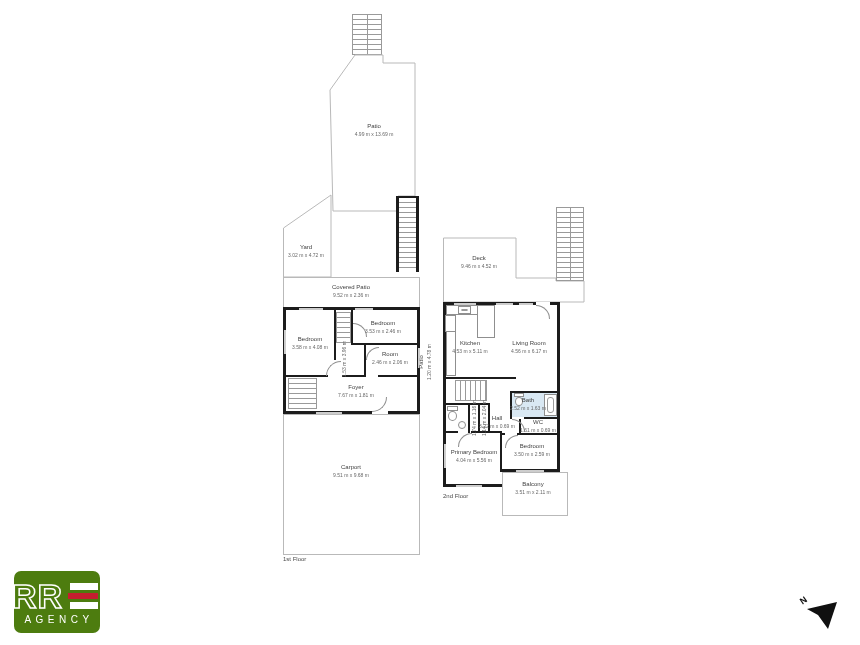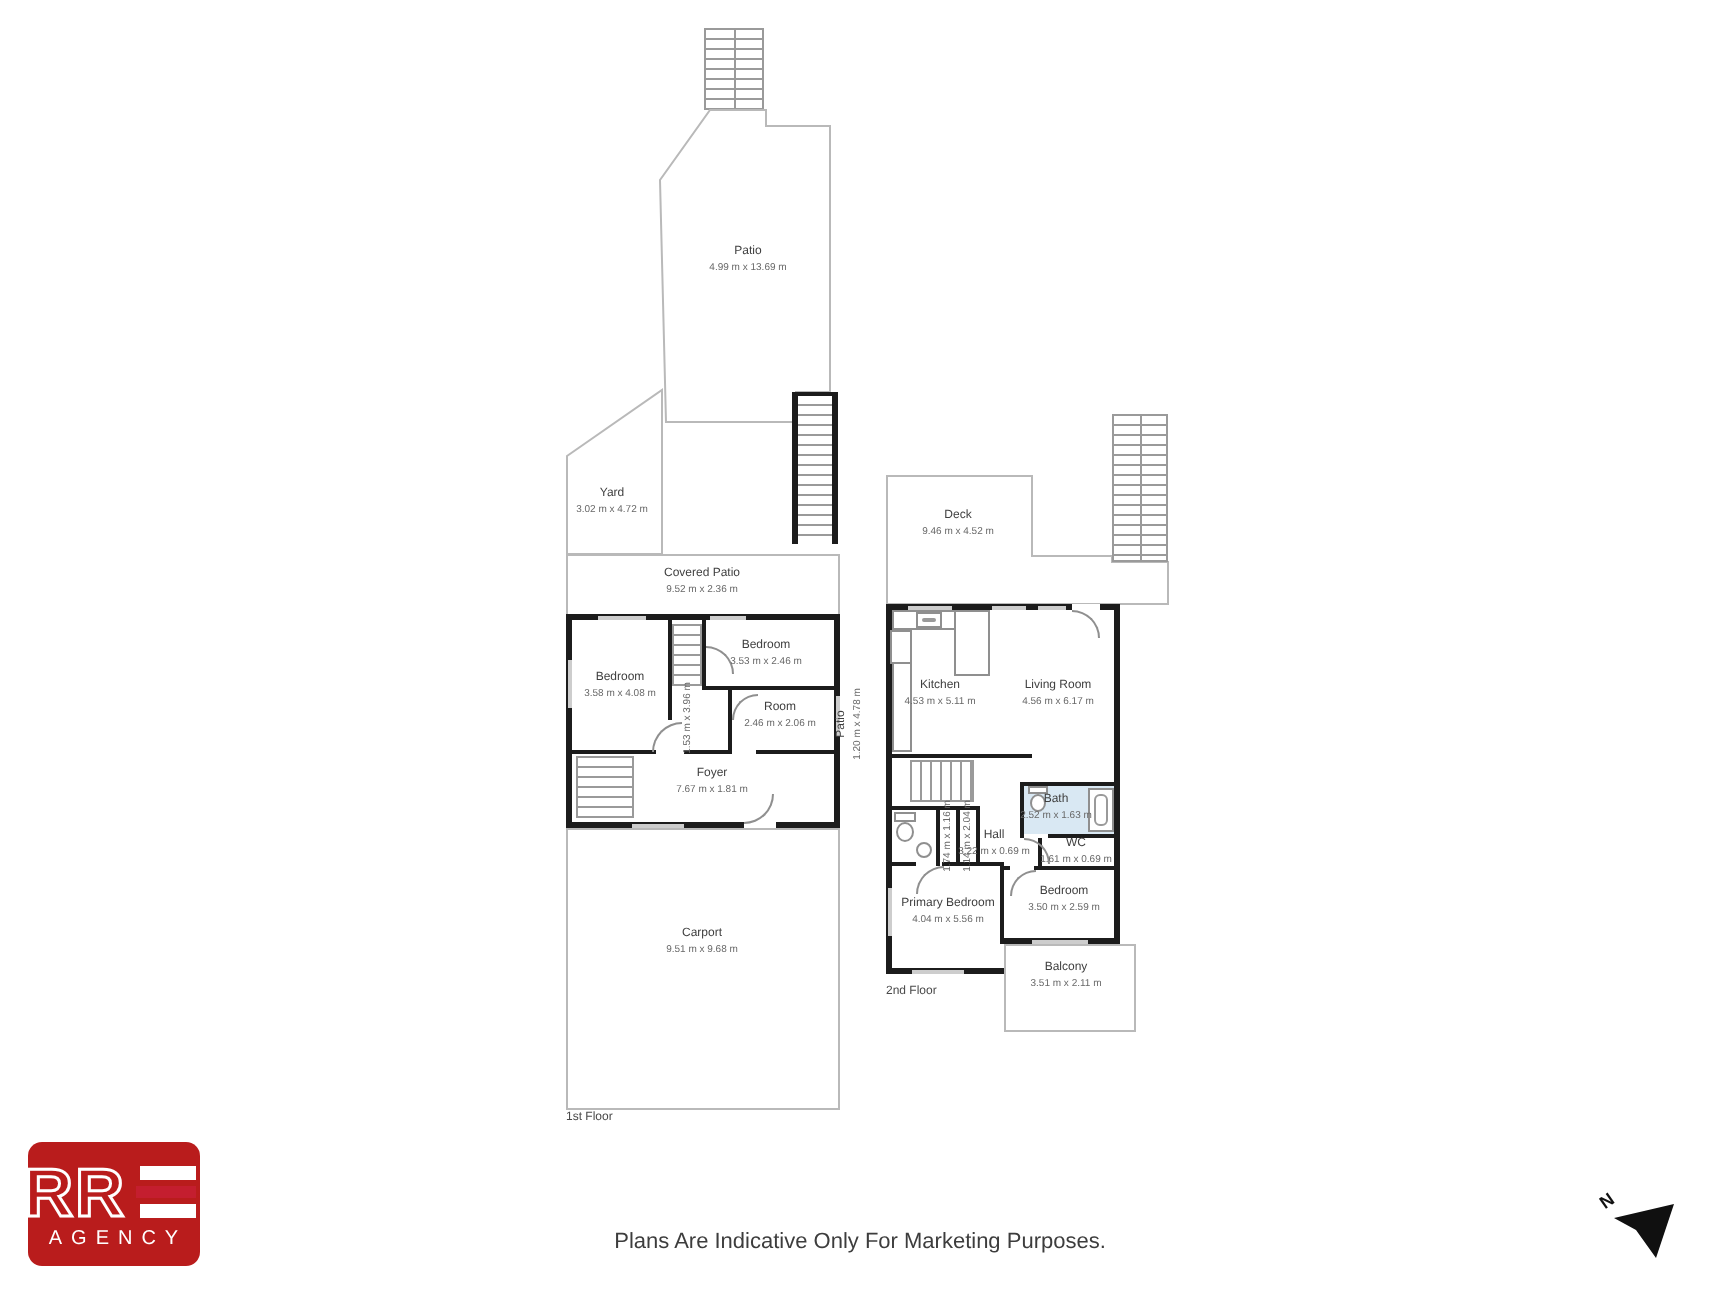--- a/index.html
+++ b/index.html
@@ -35,21 +35,21 @@
   .label{position:absolute;transform:translate(-50%,-50%);text-align:center;color:#3f3f3f;line-height:1.3;white-space:nowrap;}
   .label .nm{font-size:6px;}
   .label .dm{font-size:5px;color:#686868;}
   .vlabel{position:absolute;transform:translate(-50%,-50%) rotate(-90deg);text-align:center;color:#3f3f3f;line-height:1.3;white-space:nowrap;}
   .vlabel .nm{font-size:6px;}
   .vlabel .dm{font-size:5px;color:#686868;}
   .floorName{position:absolute;font-size:6px;color:#4a4a4a;}
   .bathFill{position:absolute;background:#d9e8f3;}
   
   .disclaimer{position:absolute;left:0;right:0;top:615px;text-align:center;font-size:11px;color:#3d3d3d;}
-  .logo{position:absolute;left:14px;top:571px;width:86px;height:62px;background:#b91c1c;border-radius:7px;
+  .logo{position:absolute;left:14px;top:571px;width:86px;height:62px;background:#4d7c0f;border-radius:7px;
         display:flex;flex-direction:column;align-items:center;justify-content:center;gap:2px;}
   .logo-sub{color:#fff;font-size:10px;letter-spacing:4.5px;margin-left:4px;}
   .compass{position:absolute;left:793px;top:588px;}
   svg text{font-family:"Liberation Sans",sans-serif;}
 </style>
 </head>
 <body>
 
 <div class="canvas">
 
@@ -251,20 +251,19 @@
   <div class="logo">
     <svg width="86" height="32" viewBox="0 0 86 32">
       <text x="-2" y="28" font-size="34" font-weight="bold" fill="none" stroke="#ffffff" stroke-width="1.5" letter-spacing="1">RR</text>
       <rect x="56" y="3" width="28" height="7" fill="#ffffff"></rect>
       <rect x="54" y="13" width="30" height="6" fill="#c41e2f"></rect>
       <rect x="56" y="22" width="28" height="7" fill="#ffffff"></rect>
     </svg>
     <div class="logo-sub">AGENCY</div>
   </div>
 
-  <div class="disclaimer">Plans Are Indicative Only For Marketing Purposes.</div>
 
   <svg class="compass" width="52" height="46" viewBox="0 0 52 46">
     <text x="7" y="15" font-size="9" font-weight="bold" fill="#111111" transform="rotate(-35 11 12)">N</text>
     <polygon points="14,21 44,14 35,41 25,27" fill="#101010"></polygon>
   </svg>
 
 </div>
 
 </body></html>

